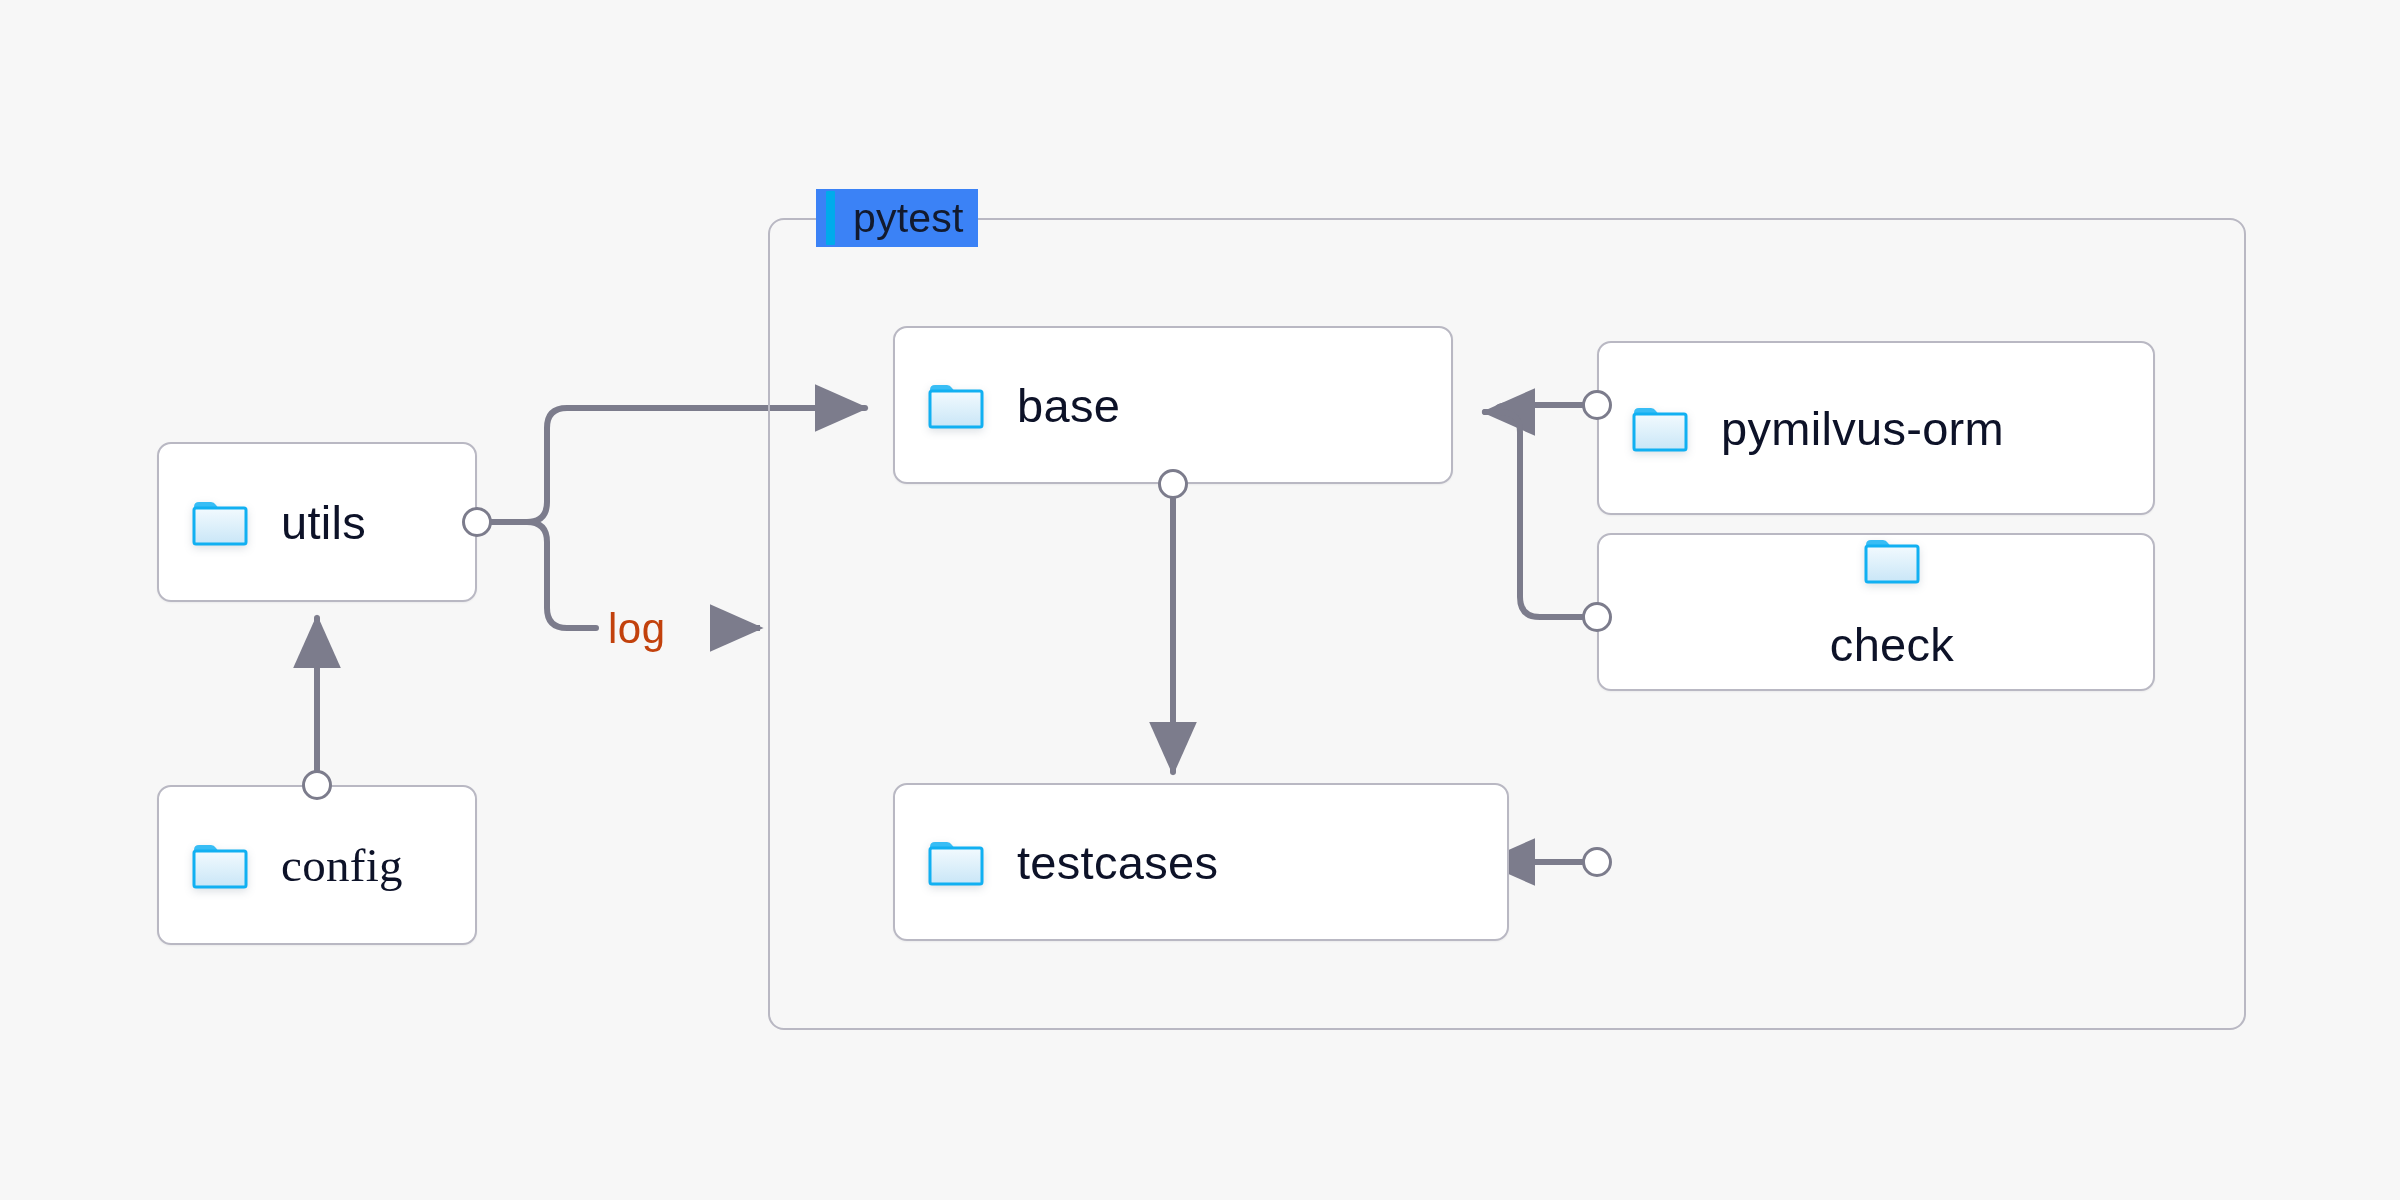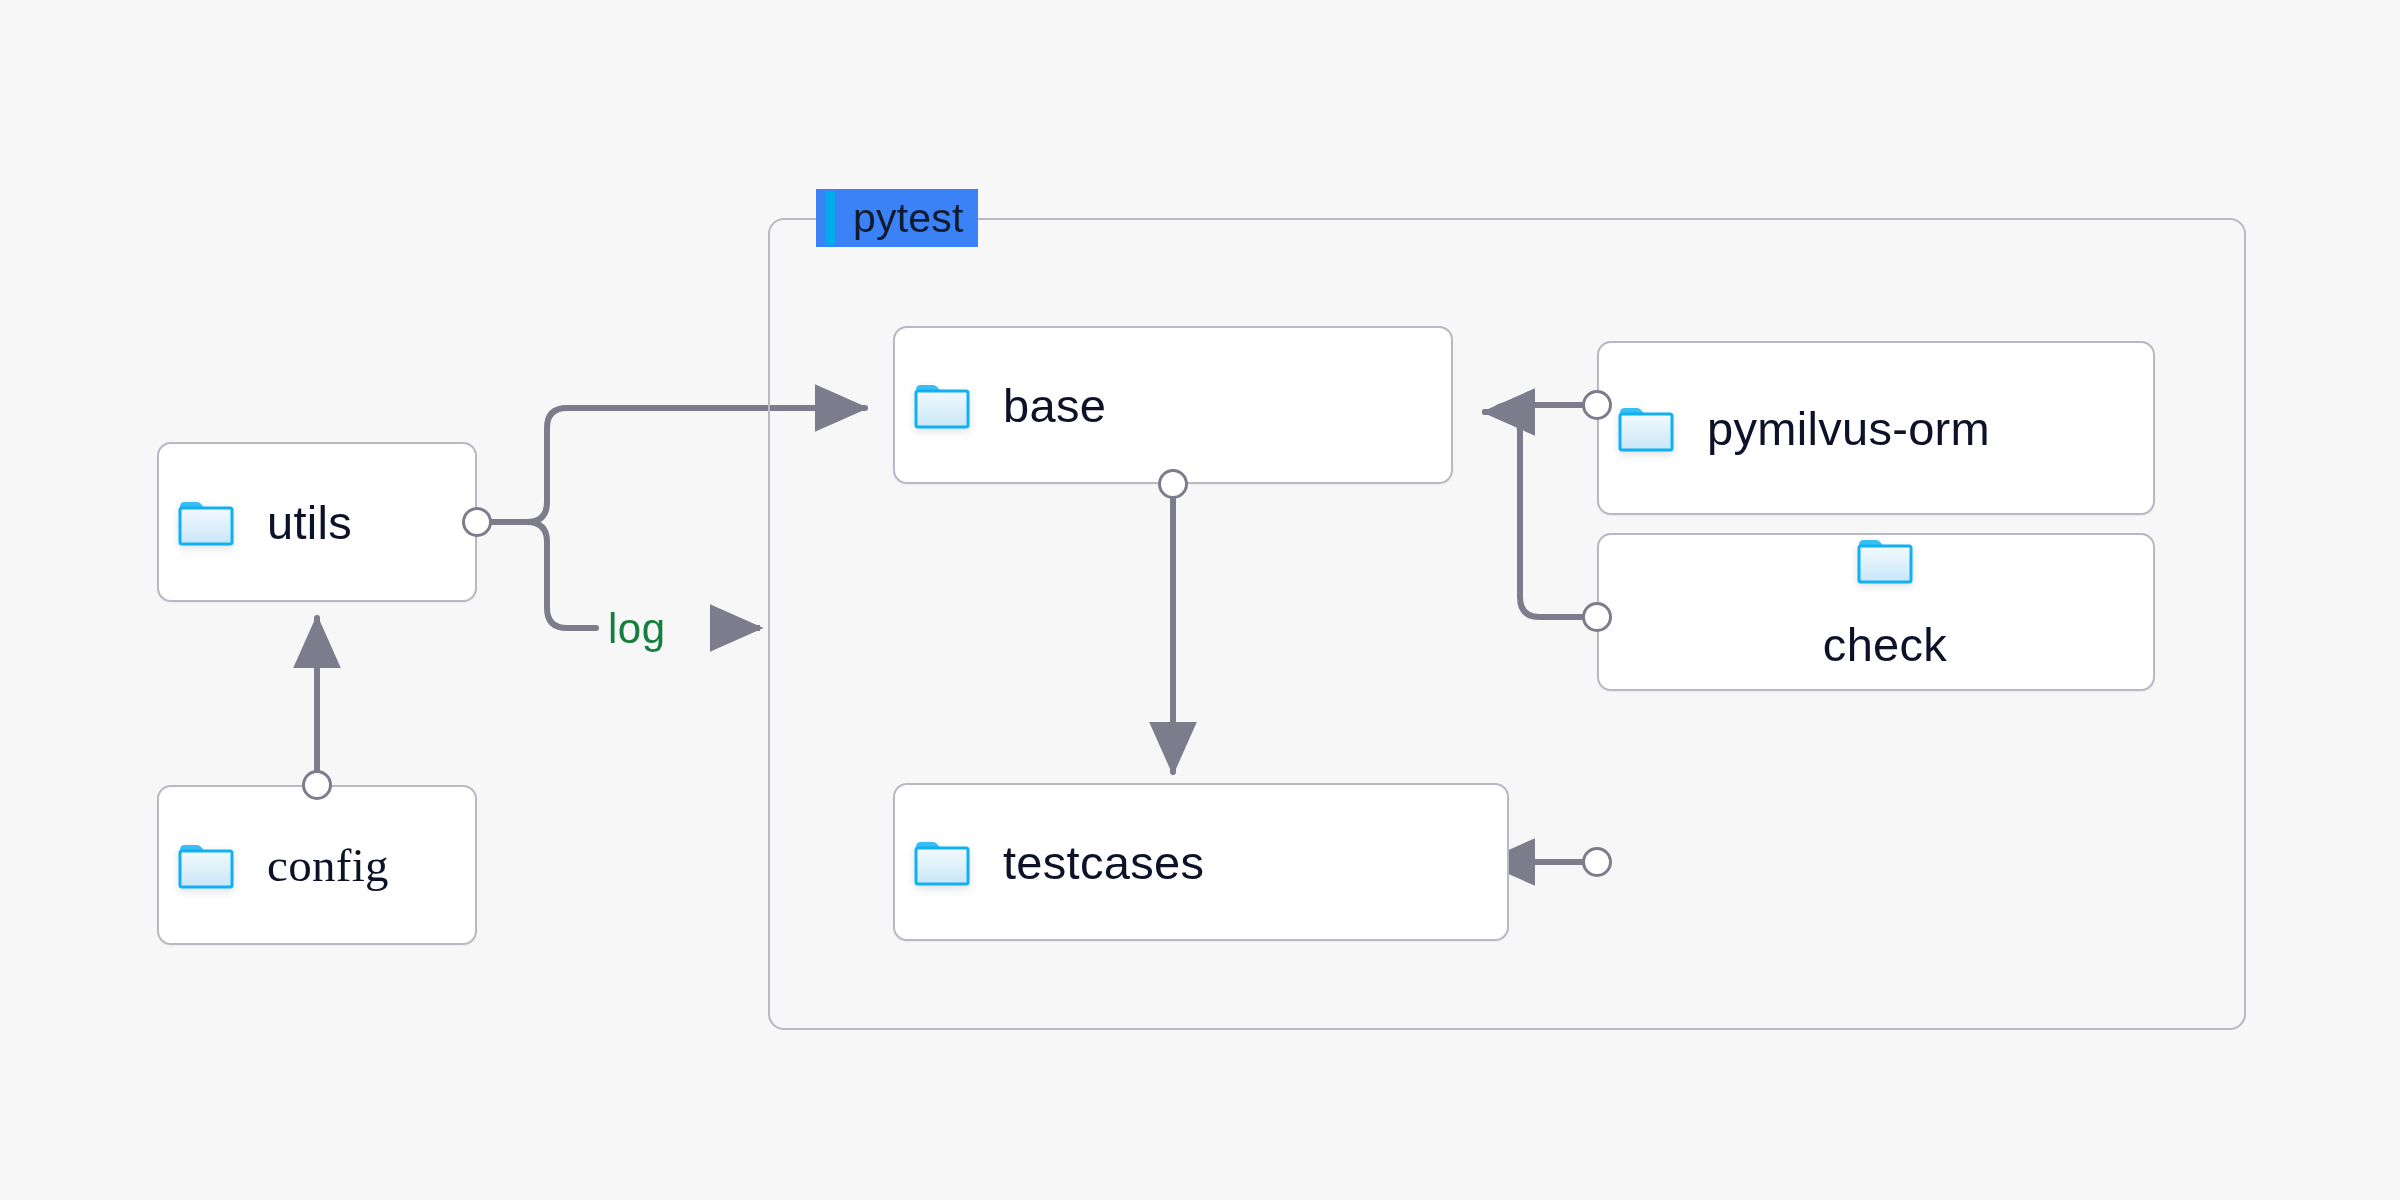--- a/index.html
+++ b/index.html
@@ -64,21 +64,21 @@
 
   
   .node {
     position: absolute;
     box-sizing: border-box;
     background: #ffffff;
     border: 2px solid #b9b8c3;
     border-radius: 14px;
     display: flex;
     align-items: center;
-    padding-left: 18px;
+    padding-left: 32px;
     gap: 32px;
     box-shadow: 0 1px 2px rgba(20,24,40,.05);
   }
   .node-label {
     font-size: 47px;
     color: #0d1228;
     letter-spacing: .3px;
     white-space: nowrap;
   }
 
@@ -101,21 +101,21 @@
     border-radius: 50%;
     background: #ffffff;
     border: 3px solid #7c7c8c;
     box-sizing: border-box;
   }
 
   
   .edge-label {
     position: absolute;
     font-size: 42px;
-    color: #15803d;
+    color: #c2410c;
     white-space: nowrap;
     letter-spacing: .5px;
   }
 </style>
 </head>
 <body>
 
 <div id="canvas">
 
   <svg id="edges" viewBox="0 0 2400 1200" width="2400" height="1200" xmlns="http://www.w3.org/2000/svg">

